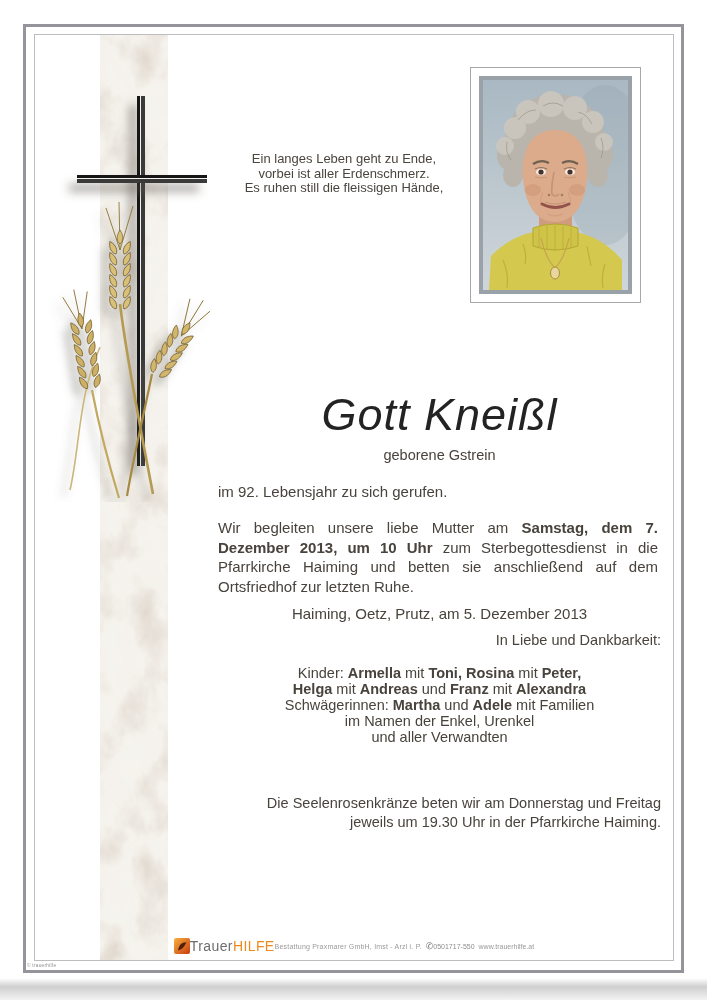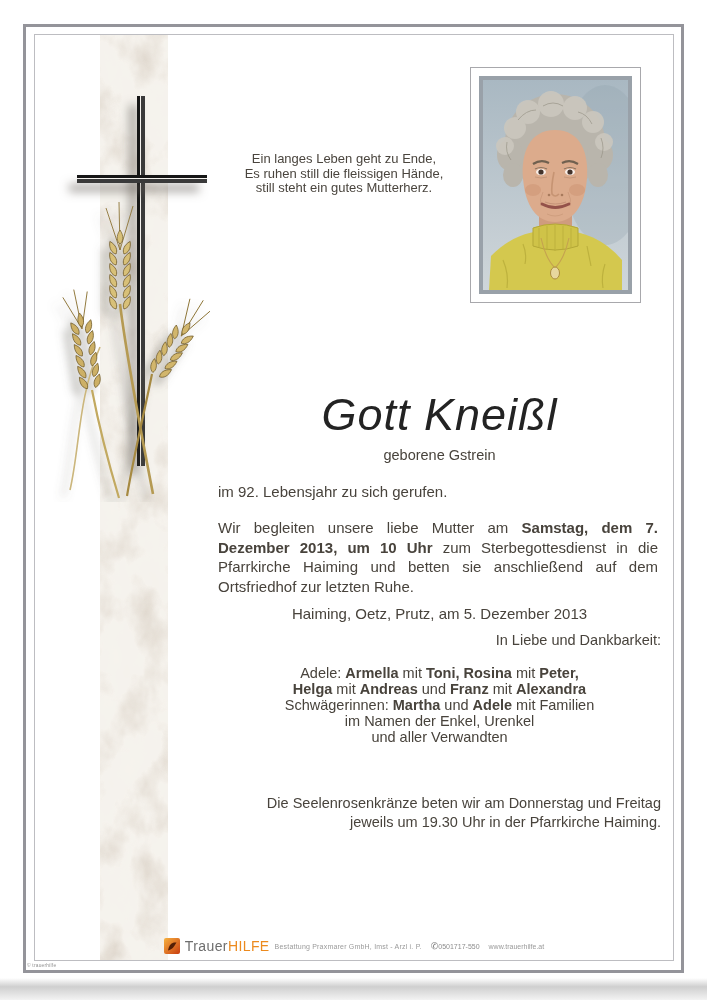--- a/index.html
+++ b/index.html
@@ -38,21 +38,21 @@
   .maiden{left:218px;top:447px;width:443px;text-align:center;font-size:14.5px;}
   .called{left:218px;top:483px;width:440px;font-size:15px;}
   .announce{left:218px;top:518px;width:440px;font-size:15px;line-height:19.5px;text-align:justify;}
   .dateline{left:218px;top:605px;width:443px;text-align:center;font-size:15px;}
   .gratitude{left:218px;top:632px;width:443px;text-align:right;font-size:14.5px;}
   .family{left:218px;top:666px;width:443px;text-align:center;font-size:14.5px;line-height:15.9px;}
   .rosary{left:218px;top:794px;width:443px;text-align:right;font-size:14.5px;line-height:18.5px;}
   .bb{font-weight:bold;}
   
   .footer{position:absolute;left:34px;top:935px;width:640px;height:22px;
-    display:flex;align-items:center;justify-content:center;gap:5px;}
+    display:flex;align-items:center;justify-content:center;}
   .brand{font-size:14px;letter-spacing:.4px;white-space:nowrap;}
   .brand .gray{color:#6e6e6e;}
   .brand .orange{color:#ec8a1e;}
   .f-small{font-size:7px;color:#9a9a9a;letter-spacing:.2px;white-space:nowrap;}
   .f-phone{font-size:7px;color:#8d8d8d;white-space:nowrap;margin-left:4px;}
   .f-phone .ph-ic{font-size:9px;color:#777;}
   .f-web{font-size:7px;color:#9a9a9a;margin-left:4px;white-space:nowrap;}
   .imprint{position:absolute;left:27px;top:963px;font-size:6px;color:#8f8f8f;
     transform:scale(.8);transform-origin:left top;letter-spacing:.3px;white-space:nowrap;}
 </style>
@@ -238,31 +238,31 @@
             <path d="M88 148 L88 168"></path>
         </g>
         <path d="M58 158 C 62 176 68 184 72 188 C 76 184 82 176 86 158" stroke="#c5a250" stroke-width="1.1" fill="none"></path>
         <ellipse cx="72" cy="193" rx="4.5" ry="6" fill="#e7d79e" stroke="#ab8c3f" stroke-width="1"></ellipse>
       </svg>
     </div>
   </div>
 
   <div class="tb poem">
       <div class="ln">Ein langes Leben geht zu Ende,</div>
+      <div class="ln">vorbei ist aller Erdenschmerz.</div>
       <div class="ln">Es ruhen still die fleissigen Hände,</div>
-      <div class="ln">still steht ein gutes Mutterherz.</div>
     </div>
   <div class="tb name">Gott Kneißl</div>
   <div class="tb maiden">geborene Gstrein</div>
   <div class="tb called">im 92. Lebensjahr zu sich gerufen.</div>
   <div class="tb announce"><span>Wir begleiten unsere liebe Mutter am </span><span class="bb">Samstag, dem 7. Dezember 2013, um 10 Uhr</span><span> zum Sterbegottesdienst in die Pfarrkirche Haiming und betten sie anschließend auf dem Ortsfriedhof zur letzten Ruhe.</span></div>
   <div class="tb dateline">Haiming, Oetz, Prutz, am 5. Dezember 2013</div>
   <div class="tb gratitude">In Liebe und Dankbarkeit:</div>
   <div class="tb family">
-      <div class="ln"><span>Adele: </span><span class="bb">Armella</span><span> mit </span><span class="bb">Toni, Rosina</span><span> mit </span><span class="bb">Peter,</span></div>
+      <div class="ln"><span>Kinder: </span><span class="bb">Armella</span><span> mit </span><span class="bb">Toni, Rosina</span><span> mit </span><span class="bb">Peter,</span></div>
       <div class="ln"><span class="bb">Helga</span><span> mit </span><span class="bb">Andreas</span><span> und </span><span class="bb">Franz</span><span> mit </span><span class="bb">Alexandra</span></div>
       <div class="ln"><span>Schwägerinnen: </span><span class="bb">Martha</span><span> und </span><span class="bb">Adele</span><span> mit Familien</span></div>
       <div class="ln"><span>im Namen der Enkel, Urenkel</span></div>
       <div class="ln"><span>und aller Verwandten</span></div>
     </div>
   <div class="tb rosary">
       <div class="ln">Die Seelenrosenkränze beten wir am Donnerstag und Freitag</div>
       <div class="ln">jeweils um 19.30 Uhr in der Pfarrkirche Haiming.</div>
     </div>
 

